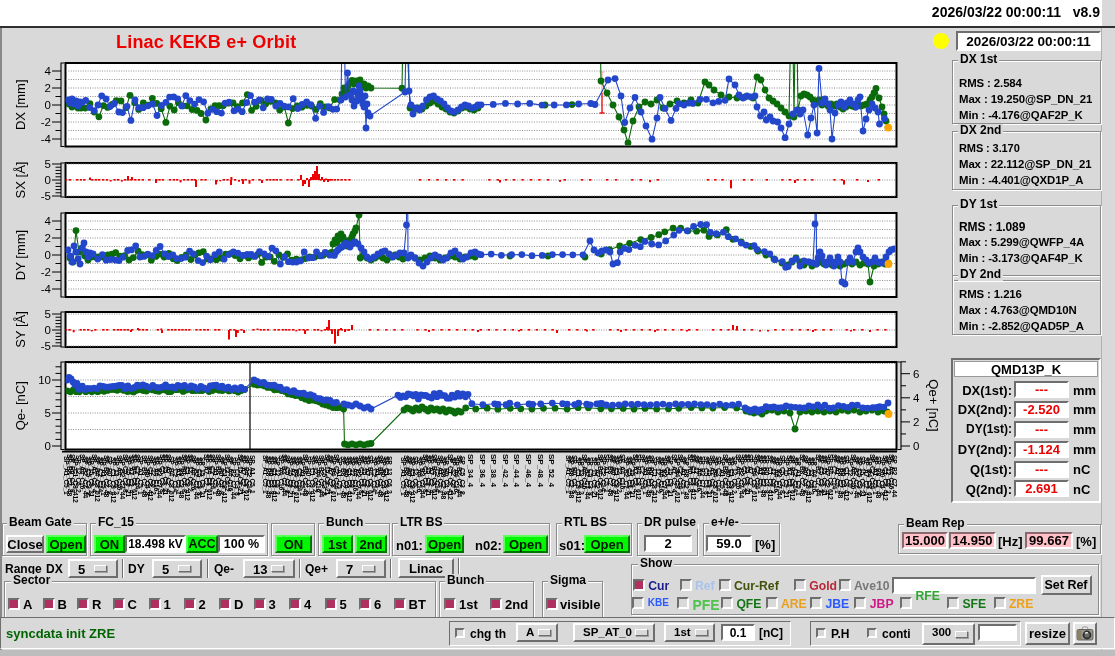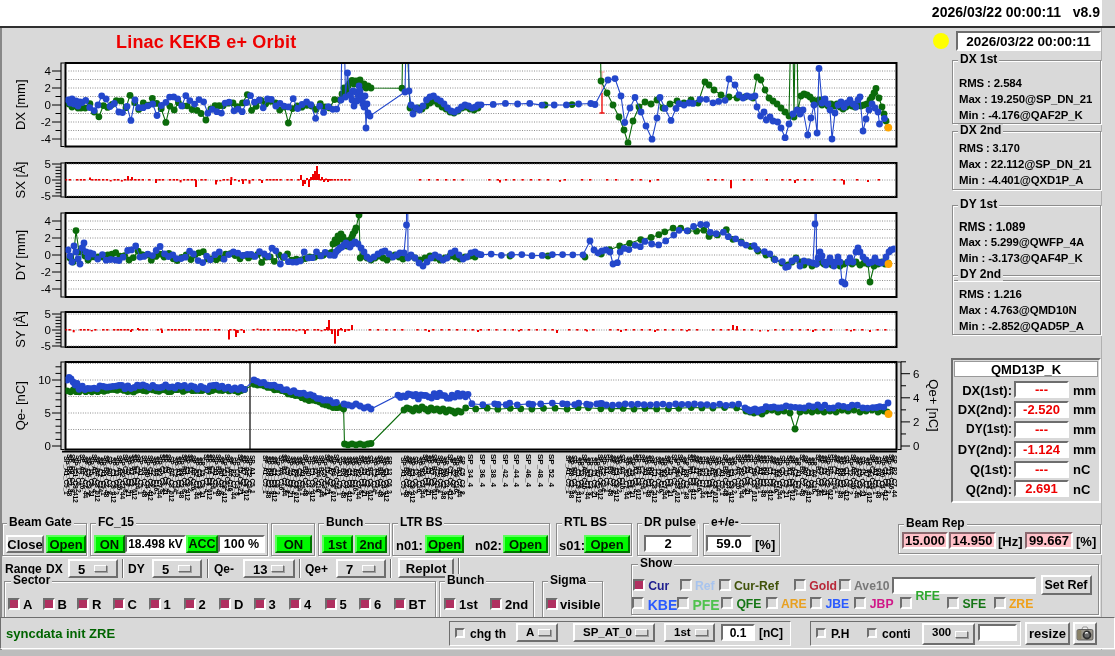--- a/index.html
+++ b/index.html
@@ -1958,21 +1958,21 @@
 <div class="abs b" style="left:8px;top:1px;font-size:13px;white-space:nowrap;">13</div>
 <div class="optdash" style="right:9px;"></div>
 </div>
 <div class="ridge" style="left:299px;top:559px;height:19px;"></div>
 <div class="abs b" style="left:305px;top:562px;font-size:12px;">Qe+</div>
 <div class="abs raised" style="left:336px;top:559px;width:50px;height:19px;">
 <div class="abs b" style="left:8px;top:1px;font-size:13px;white-space:nowrap;">7</div>
 <div class="optdash" style="right:9px;"></div>
 </div>
 <div class="ridge" style="left:390px;top:559px;height:19px;"></div>
-<div class="abs raised btntext" style="left:398px;top:558px;width:56px;height:20px;font-size:13px;">Replot</div>
+<div class="abs raised btntext" style="left:398px;top:558px;width:56px;height:20px;font-size:13px;">Linac</div>
 <div class="ridge" style="left:458px;top:558px;height:20px;"></div>
 <div class="abs groove" style="left:4px;top:581px;width:432px;height:38px;">
 <span class="glabel" style="left:6px;">Sector</span>
 <div class="cb cbon" style="left:3px;top:16px;"></div>
 <div class="abs b" style="left:18px;top:15px;font-size:13px;">A</div>
 <div class="cb cbon" style="left:37.5px;top:16px;"></div>
 <div class="abs b" style="left:52.5px;top:15px;font-size:13px;">B</div>
 <div class="cb cbon" style="left:72px;top:16px;"></div>
 <div class="abs b" style="left:87px;top:15px;font-size:13px;">R</div>
 <div class="cb cbon" style="left:107.5px;top:16px;"></div>
@@ -2014,21 +2014,21 @@
 <div class="abs b" style="left:63px;top:14px;font-size:12.2px;color:#a8c4ee;white-space:nowrap;">Ref</div>
 <div class="cb cboff" style="left:87px;top:14px;"></div>
 <div class="abs b" style="left:102px;top:14px;font-size:12.2px;color:#41520a;white-space:nowrap;">Cur-Ref</div>
 <div class="cb cboff" style="left:162.3px;top:14px;"></div>
 <div class="abs b" style="left:177.3px;top:14px;font-size:12.2px;color:#b82838;white-space:nowrap;">Gold</div>
 <div class="cb cboff" style="left:207px;top:14px;"></div>
 <div class="abs b" style="left:222px;top:14px;font-size:12.2px;color:#787878;white-space:nowrap;">Ave10</div>
 <div class="abs sunken" style="left:260px;top:12px;width:144px;height:17px;"></div>
 <div class="abs raised btntext" style="left:408.5px;top:10px;width:51px;height:20px;font-size:12.5px;">Set Ref</div>
 <div class="cb cboff" style="left:0.3px;top:32px;"></div>
-<div class="abs b" style="left:15.700000000000001px;top:32px;font-size:14px;color:#2a5aff;white-space:nowrap;">KBE</div>
+<div class="abs b" style="left:15.700000000000001px;top:32px;font-size:10px;color:#2a5aff;white-space:nowrap;">KBE</div>
 <div class="cb cboff" style="left:45px;top:32px;"></div>
 <div class="abs b" style="left:60.4px;top:32px;font-size:14px;color:#50c24e;white-space:nowrap;">PFE</div>
 <div class="cb cboff" style="left:89px;top:32px;"></div>
 <div class="abs b" style="left:104.4px;top:32px;font-size:12.2px;color:#157515;white-space:nowrap;">QFE</div>
 <div class="cb cboff" style="left:133.5px;top:32px;"></div>
 <div class="abs b" style="left:148.9px;top:32px;font-size:12.2px;color:#e8a020;white-space:nowrap;">ARE</div>
 <div class="cb cboff" style="left:178px;top:32px;"></div>
 <div class="abs b" style="left:193.4px;top:32px;font-size:12.2px;color:#2a5aff;white-space:nowrap;">JBE</div>
 <div class="cb cboff" style="left:222.4px;top:32px;"></div>
 <div class="abs b" style="left:237.8px;top:32px;font-size:12.2px;color:#d01888;white-space:nowrap;">JBP</div>

